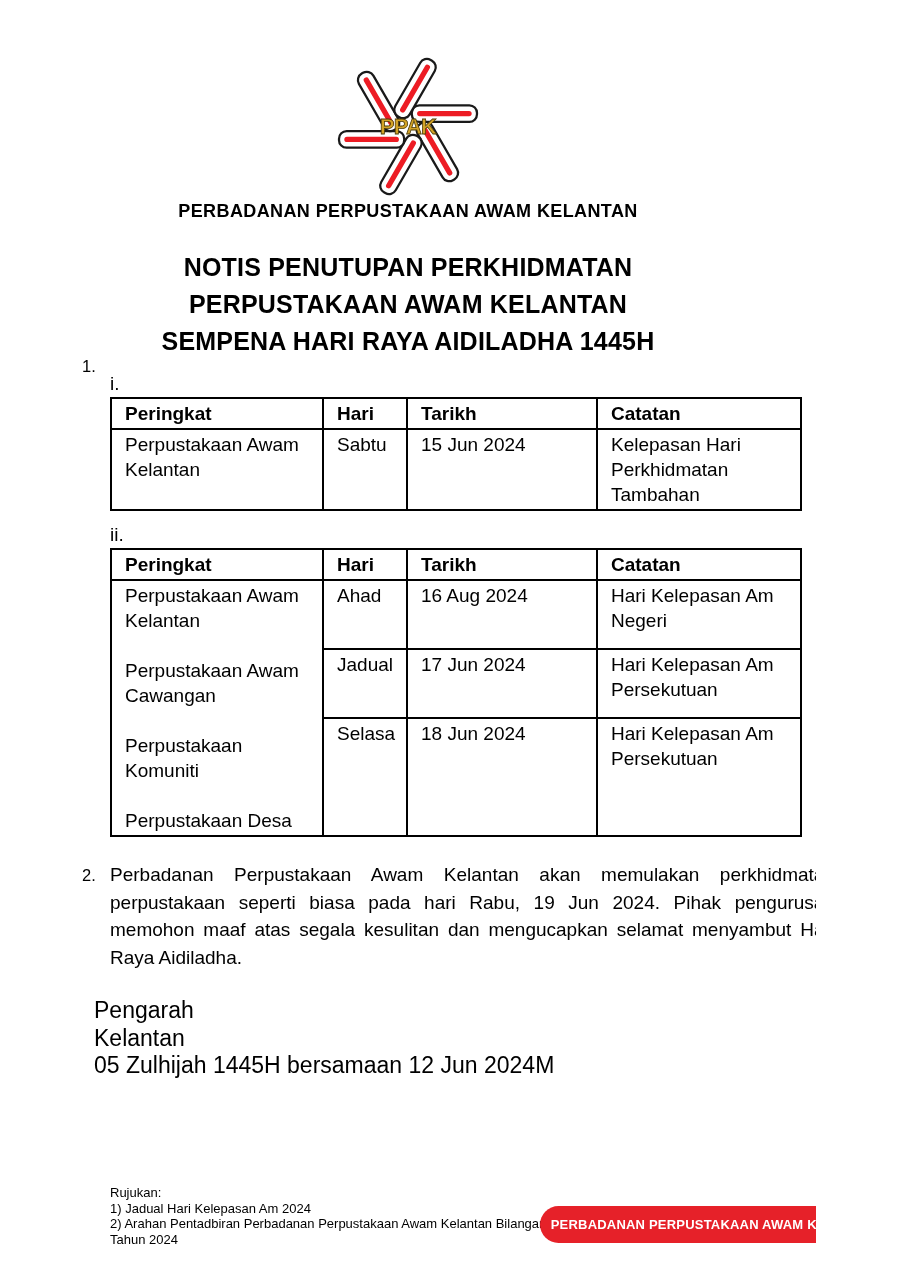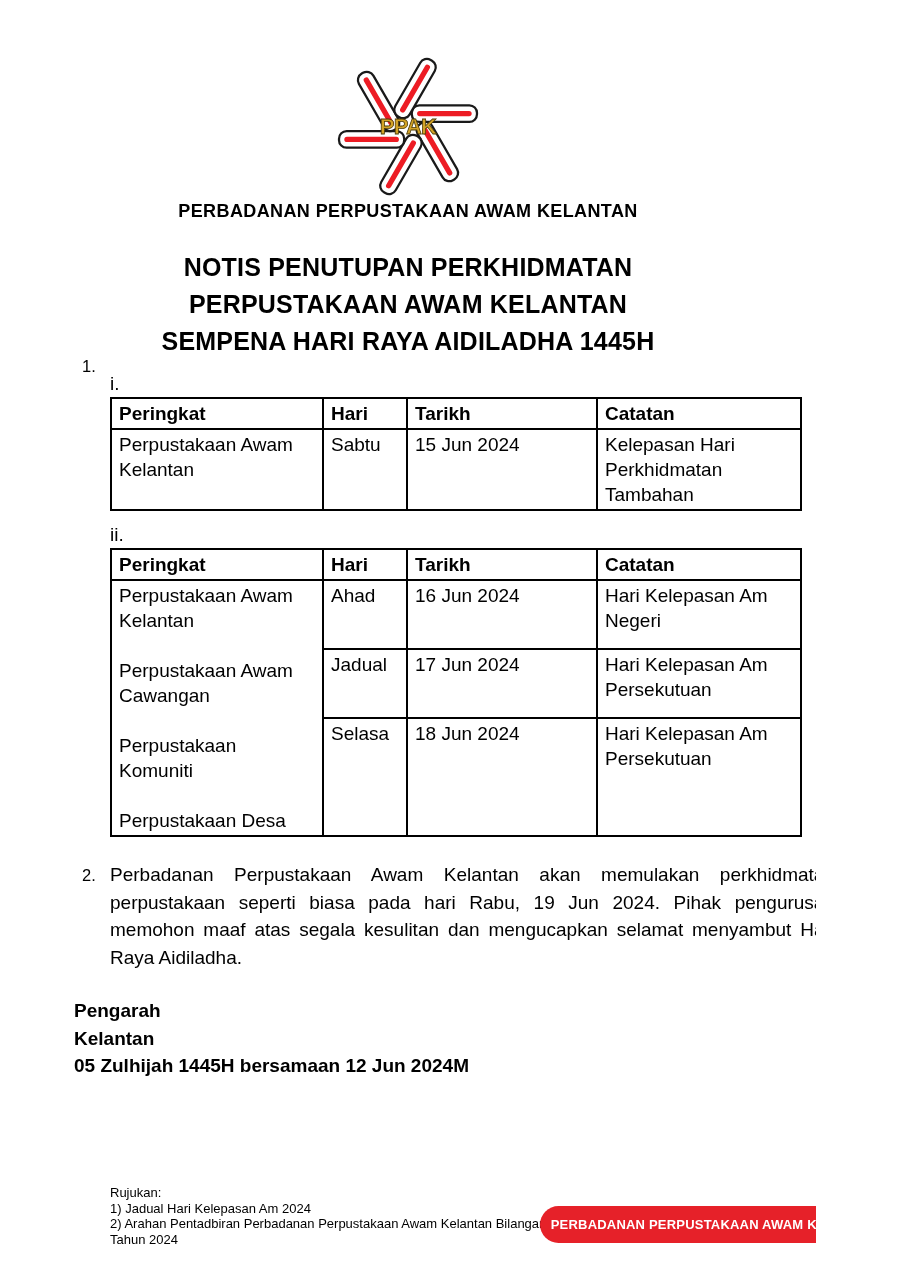--- a/index.html
+++ b/index.html
@@ -16,30 +16,30 @@
     font-size:25px;font-weight:bold;line-height:37px;letter-spacing:.2px;}
   
   .content{position:absolute;top:352px;left:110px;width:725px;font-size:19px;line-height:27px;}
   .list-item{position:relative;}
   .list-num{position:absolute;left:-28px;top:1px;font-size:16.5px;}
   .item2{text-align:justify;margin-top:24px;line-height:27.5px;}
   .tbl-label{margin-top:19px;line-height:25px;font-size:19px;}
   table.notice{border-collapse:collapse;table-layout:fixed;width:690px;margin-top:1px;}
   table.notice th,table.notice td{
     border:2px solid #000;vertical-align:top;text-align:left;
-    padding:2px 7px;font-size:19px;line-height:25px;
+    padding:2px 13px;font-size:19px;line-height:25px;
   }
   table.notice th{font-weight:bold;}
   col.c-peringkat{width:212px;} col.c-hari{width:84px;}
   col.c-tarikh{width:190px;} col.c-catatan{width:204px;}
   tr.row-t1 td{height:74px;}
   tr.row-last td{height:112px;}
   td.cell-multiline{white-space:pre-line;line-height:23px;}
   
-  .signature{position:absolute;left:74px;top:997px;font-size:19px;line-height:27.5px;font-weight:bold;}
+  .signature{position:absolute;left:94px;top:997px;font-size:23px;line-height:27.5px;}
   
   .refs{position:absolute;left:110px;top:1185px;font-size:13px;line-height:15.5px;}
   .badge{
     position:absolute;left:540px;top:1206px;width:350px;height:37px;
     background:#e62129;border-radius:18.5px 0 0 18.5px;
     display:flex;align-items:center;justify-content:center;
     color:#fff;font-size:13px;font-weight:bold;letter-spacing:.2px;white-space:nowrap;
   }
 </style>
 </head>
@@ -125,21 +125,21 @@
       <tbody>
         <tr>
           <td class="cell-multiline" rowspan="3">Perpustakaan Awam Kelantan
 
 Perpustakaan Awam Cawangan
 
 Perpustakaan Komuniti
 
 Perpustakaan Desa</td>
           <td>Ahad</td>
-          <td>16 Jun 2024</td>
+          <td>16 Aug 2024</td>
           <td>Hari Kelepasan Am Negeri</td>
         </tr>
         <tr>
           <td>Jadual</td>
           <td>17 Jun 2024</td>
           <td>Hari Kelepasan Am Persekutuan</td>
         </tr>
         <tr class="row-last">
           <td>Selasa</td>
           <td>18 Jun 2024</td>

